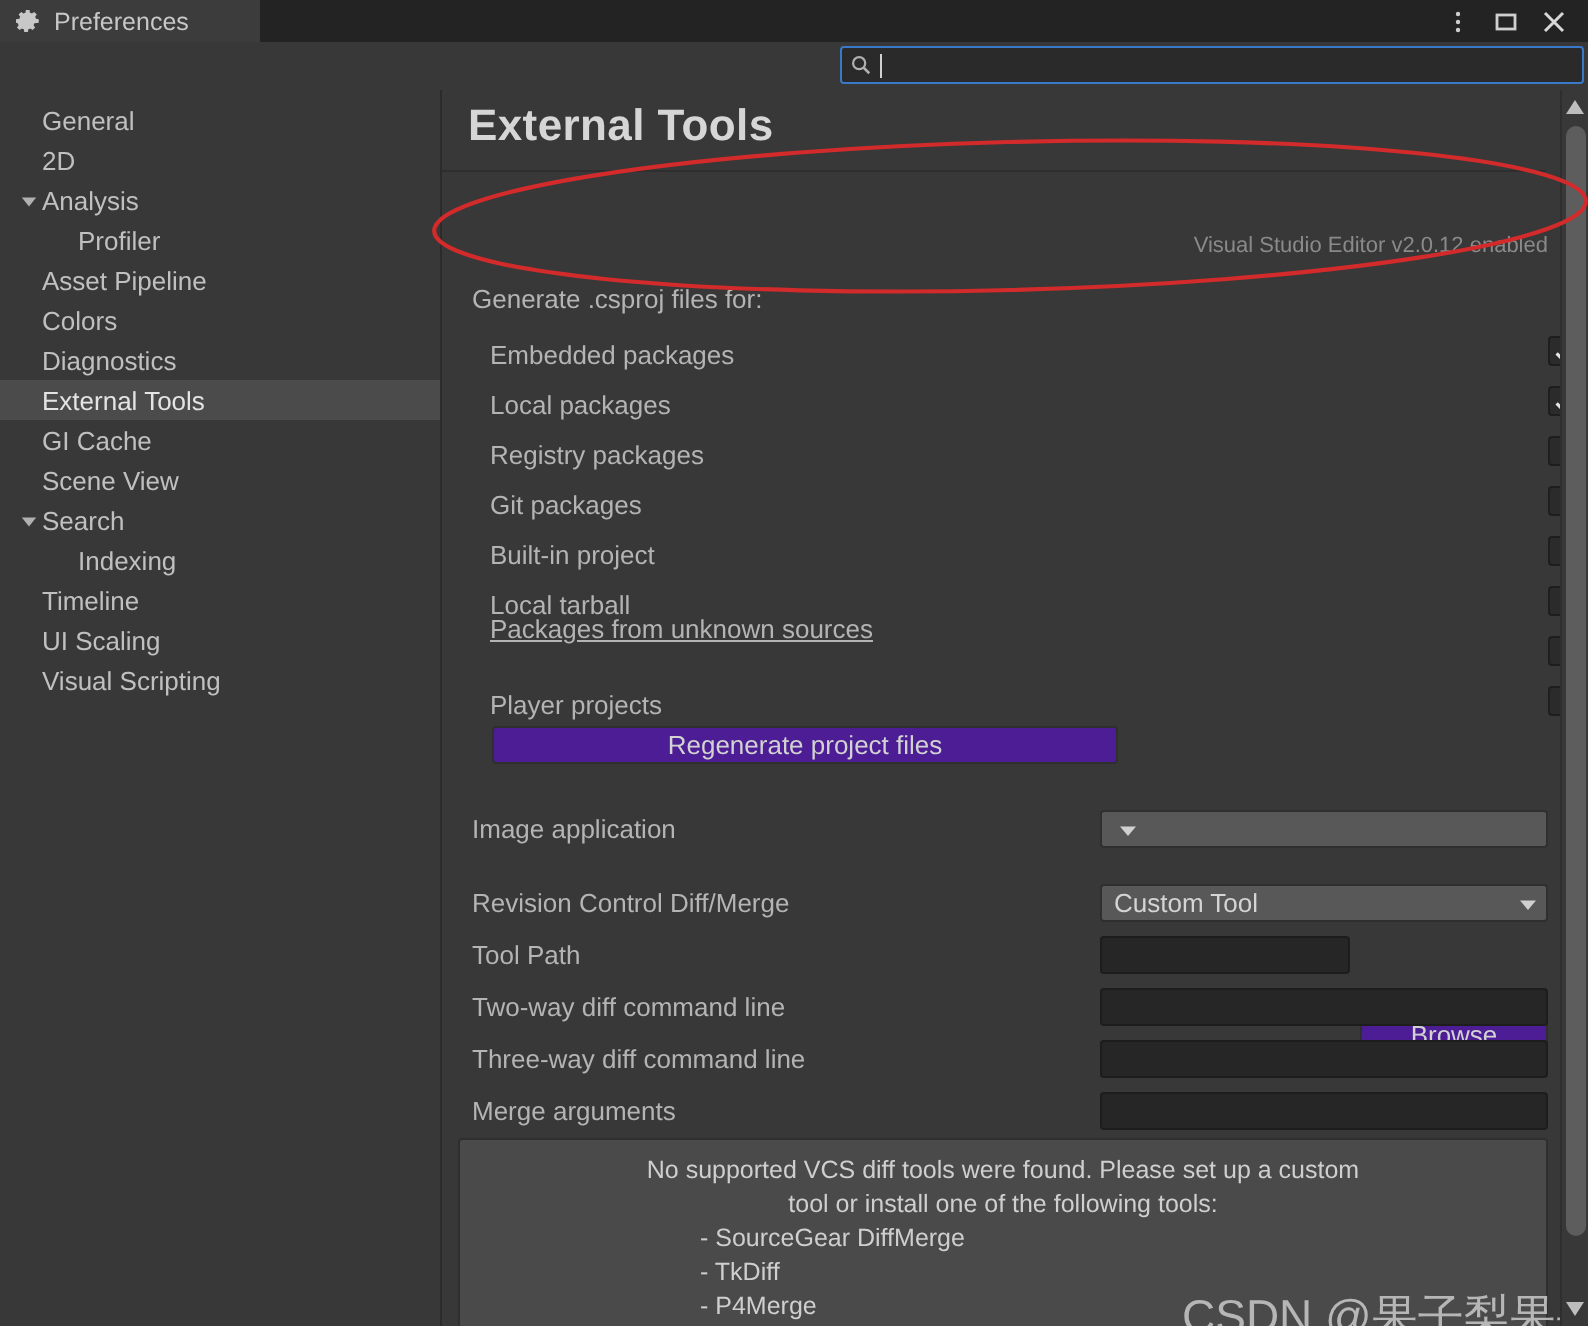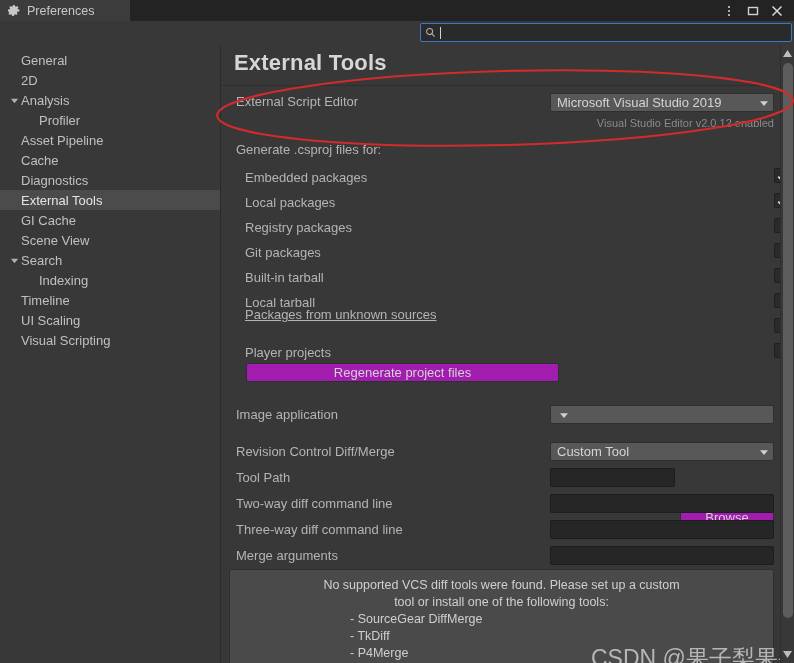--- a/index.html
+++ b/index.html
@@ -149,21 +149,21 @@
     position: absolute; left: 553px;
     width: 15px; height: 15px;
     background: #2b2b2b;
     border: 1px solid #1e1e1e;
     border-radius: 2px;
   }
   .checkbox svg { display: block; margin: 1px 0 0 1px; }
 
   .btn {
     position: absolute;
-    background: #a21caf;
+    background: #4c1d95;
     border: 1px solid #2f2f2f;
     border-radius: 2px;
     color: #d2d2d2; font-size: 13px;
     display: flex; align-items: center; justify-content: center;
   }
 
   .textfield {
     position: absolute;
     background: #262626;
     border: 1px solid #1d1d1d;
@@ -294,21 +294,21 @@
       <div class="side-item">
         <span class="noarrow"></span>
         <span class="ind1">Profiler</span>
       </div>
       <div class="side-item">
         <span class="noarrow"></span>
         <span class="ind0">Asset Pipeline</span>
       </div>
       <div class="side-item">
         <span class="noarrow"></span>
-        <span class="ind0">Cache</span>
+        <span class="ind0">Colors</span>
       </div>
       <div class="side-item">
         <span class="noarrow"></span>
         <span class="ind0">Diagnostics</span>
       </div>
       <div class="side-item selected">
         <span class="noarrow"></span>
         <span class="ind0">External Tools</span>
       </div>
       <div class="side-item">
@@ -343,31 +343,20 @@
         <span class="noarrow"></span>
         <span class="ind0">Visual Scripting</span>
       </div>
     </div>
 
     <div class="main">
 
       <div class="page-title">External Tools</div>
       <div class="hdr-rule"></div>
 
-      <div class="row" style="top:45px;">
-        <div class="row-label">External Script Editor</div>
-        <div class="popup" style="left:329px; top:3px; width:224px;">
-          <span class="ptext">Microsoft Visual Studio 2019</span>
-          <span class="pcaret">
-            <svg width="10" height="10" viewBox="0 0 10 10">
-                <path d="M1 3.2 L9 3.2 L5 8 Z" fill="#d0d0d0"></path>
-              </svg>
-          </span>
-        </div>
-      </div>
       <div class="sub-note" style="left:253px; top:72px; width:300px;">Visual Studio Editor v2.0.12 enabled</div>
 
       <div class="row-label" style="position:absolute; left:15px; top:97px;text-align:center;">Generate .csproj files for:</div>
 
       <div class="cb-label" style="top:125px;">Embedded packages</div>
       <div class="checkbox" style="top:123px;">
         <svg width="13" height="13" viewBox="0 0 14 14">
             <path d="M2.5 7.2 L5.3 10 L11 3.8" stroke="#e6e6e6" stroke-width="1.8" fill="none"></path>
           </svg>
       </div>
@@ -378,21 +367,21 @@
             <path d="M2.5 7.2 L5.3 10 L11 3.8" stroke="#e6e6e6" stroke-width="1.8" fill="none"></path>
           </svg>
       </div>
 
       <div class="cb-label" style="top:175px;">Registry packages</div>
       <div class="checkbox" style="top:173px;"></div>
 
       <div class="cb-label" style="top:200px;">Git packages</div>
       <div class="checkbox" style="top:198px;"></div>
 
-      <div class="cb-label" style="top:225px;">Built-in tarball</div>
+      <div class="cb-label" style="top:225px;">Built-in project</div>
       <div class="checkbox" style="top:223px;"></div>
 
       <div class="cb-label" style="top:250px;">Local tarball</div>
       <div class="checkbox" style="top:248px;"></div>
 
       <div class="cb-label" style="top:262px;text-decoration:underline;">Packages from unknown sources</div>
       <div class="checkbox" style="top:273px;"></div>
 
       <div class="cb-label" style="top:300px;">Player projects</div>
       <div class="checkbox" style="top:298px;"></div>

